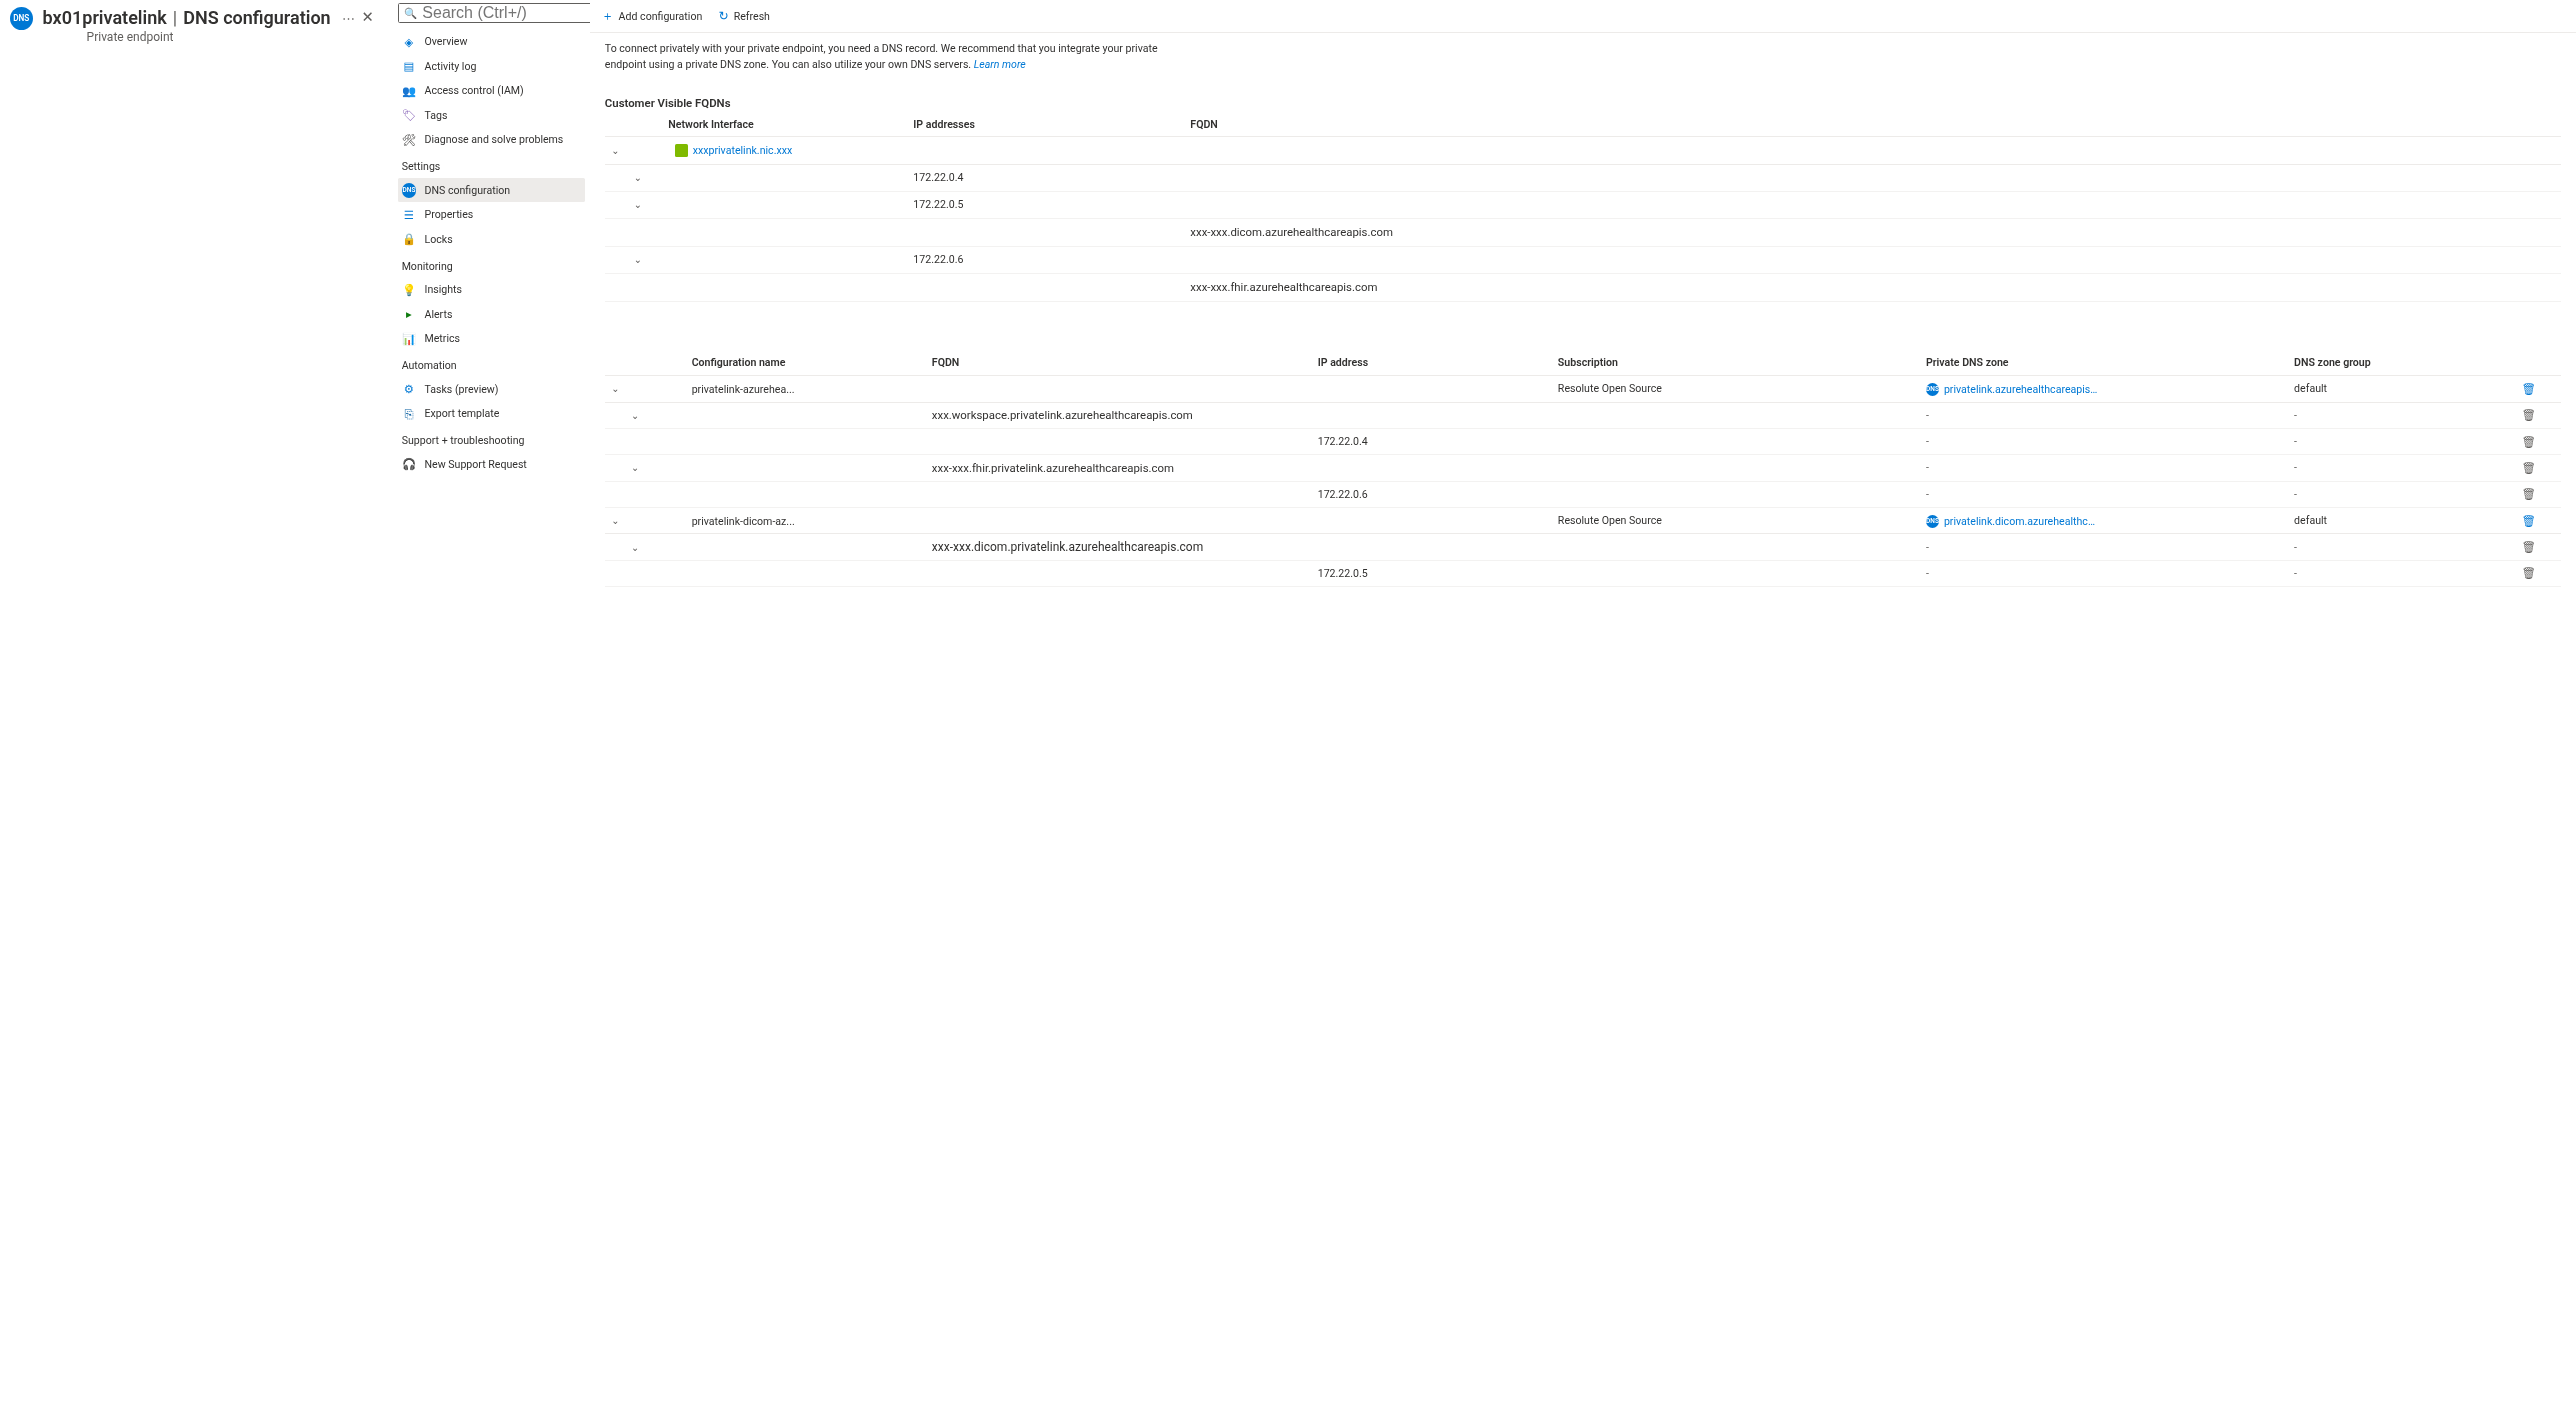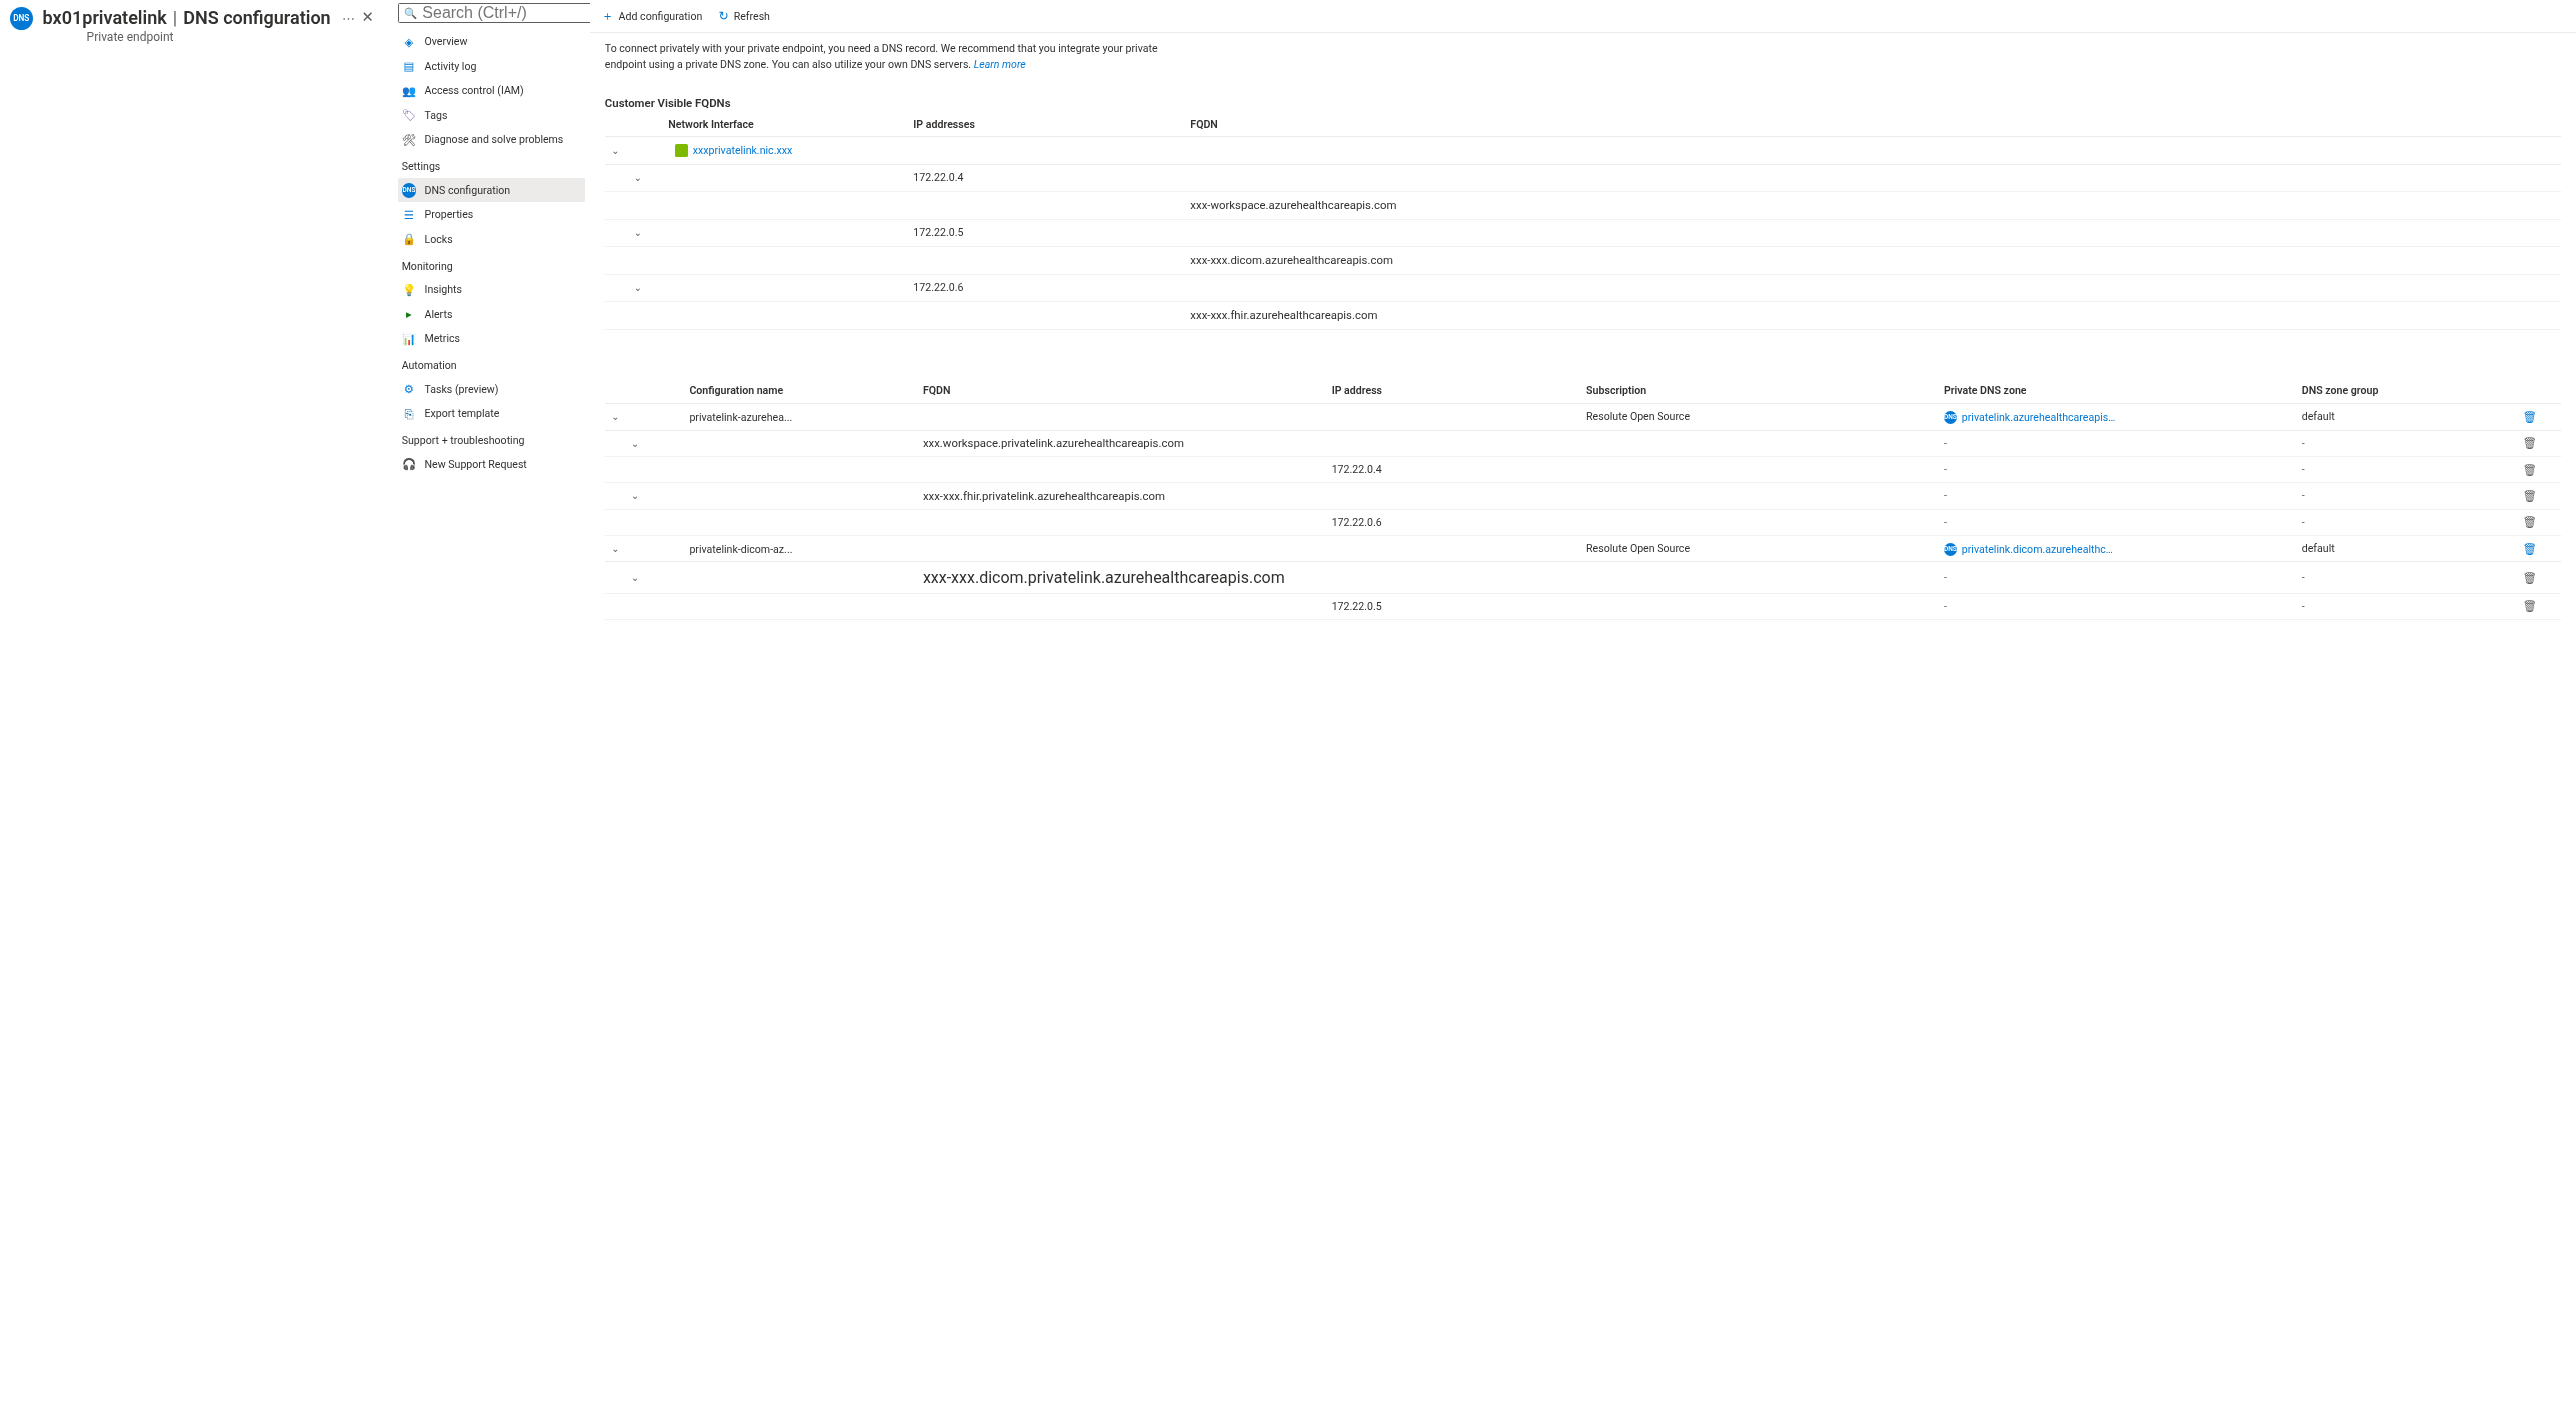--- a/index.html
+++ b/index.html
@@ -202,26 +202,20 @@
             <tr class="grp">
               <td><span class="chev">⌄</span></td>
               <td colspan="3"><span class="nic-icon"></span><a href="#">xxxprivatelink.nic.xxx</a></td>
             </tr>
             <tr>
               <td class="col-chev2"><span class="chev">⌄</span></td>
               <td></td>
               <td>172.22.0.4</td>
               <td></td>
             </tr>
-            <tr>
-                <td></td>
-                <td></td>
-                <td></td>
-                <td class="fqdn-inline" style="font-size:11.4px;">xxx-workspace.azurehealthcareapis.com</td>
-              </tr>
             <tr>
               <td class="col-chev2"><span class="chev">⌄</span></td>
               <td></td>
               <td>172.22.0.5</td>
               <td></td>
             </tr>
             <tr>
                 <td></td>
                 <td></td>
                 <td></td>
@@ -321,21 +315,21 @@
                   <td></td>
                   <td></td>
                   <td>Resolute Open Source</td>
                   <td><span class="dns-badge">DNS</span><a href="#" class="truncate" style="max-width:155px">privatelink.dicom.azurehealthcarea...</a></td>
                   <td>default</td>
                   <td class="col-act"><span class="trash active">🗑</span></td>
                 </tr>
                 <tr>
                   <td><span class="chev" style="margin-left:19.6px">⌄</span></td>
                   <td></td>
-                  <td colspan="2" style="font-size:16px;">xxx-xxx.dicom.privatelink.azurehealthcareapis.com</td>
+                  <td colspan="2" style="font-size:12px;">xxx-xxx.dicom.privatelink.azurehealthcareapis.com</td>
                   <td></td>
                   <td><span class="dash">-</span></td>
                   <td><span class="dash">-</span></td>
                   <td class="col-act"><span class="trash">🗑</span></td>
                 </tr>
                 <tr>
                   <td></td>
                   <td></td>
                   <td></td>
                   <td>172.22.0.5</td>

